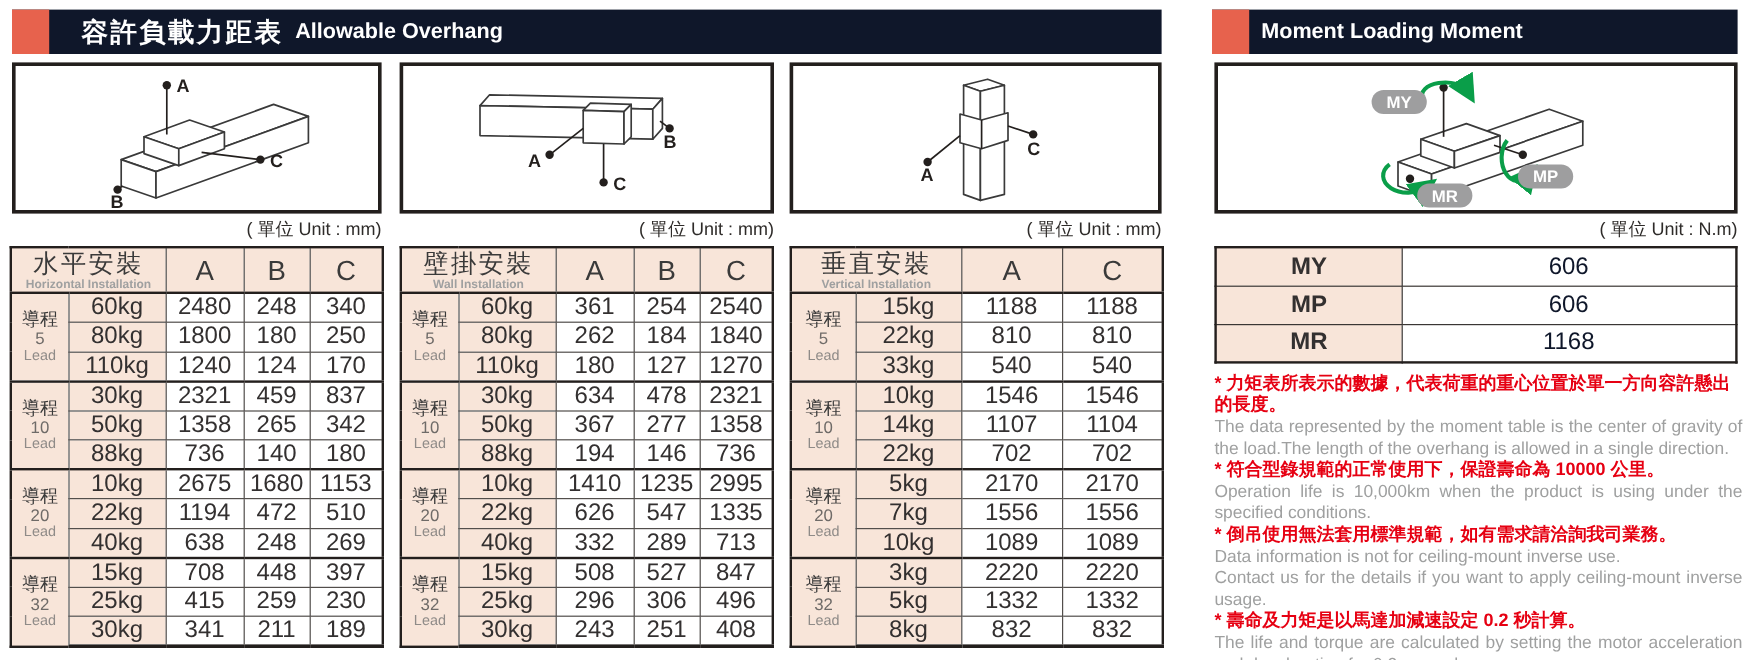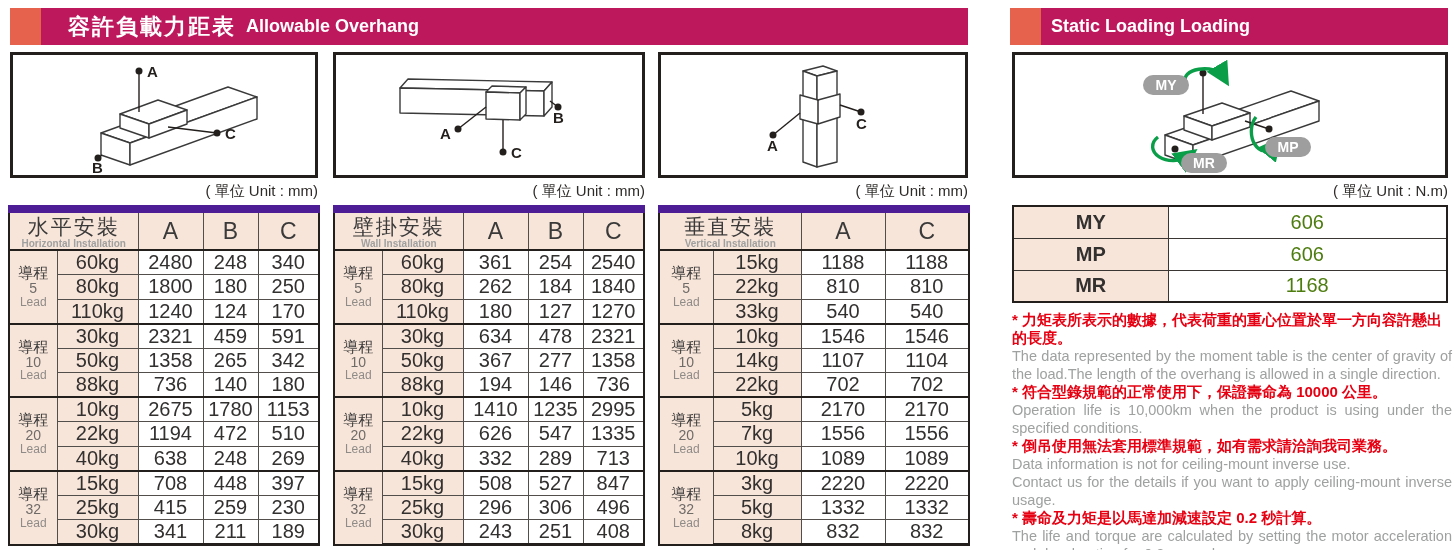--- a/index.html
+++ b/index.html
@@ -4,21 +4,21 @@
 <style>
   * { margin:0; padding:0; box-sizing:border-box; }
   html,body { background:#ffffff; }
   body {
     width:1454px; height:550px; position:relative; overflow:hidden;
     font-family:"Liberation Sans","DejaVu Sans",sans-serif; color:#3a3a3a;
   }
   .page { position:absolute; inset:0; }
 
   
-  .bar { position:absolute; top:8px; height:37px; background:#be185d; display:flex; align-items:center; }
+  .bar { position:absolute; top:8px; height:37px; background:#0f172a; display:flex; align-items:center; }
   .accent { width:31px; height:37px; background:#E7624D; flex:0 0 31px; }
   .bar .zh { color:#fff; font-size:22px; font-weight:bold; margin-left:27px; letter-spacing:2px; white-space:nowrap; }
   .bar .en { color:#fff; font-size:18px; font-weight:bold; margin-left:10px; white-space:nowrap; }
 
   
   .dbox { position:absolute; top:52px; height:126px; border:3px solid #231f1d; background:#fff; }
   .dbox svg { display:block; }
   svg .face { fill:#ffffff; stroke:#3a3a3a; stroke-width:1.4; stroke-linejoin:round; }
   svg .lead-line { stroke:#231f1d; stroke-width:1.4; fill:none; }
   svg .dot { fill:#231f1d; }
@@ -27,40 +27,40 @@
   svg .badge { fill:#9E9E9F; }
   svg .btxt { font-family:"Liberation Sans","DejaVu Sans",sans-serif; font-weight:bold; font-size:14px; fill:#ffffff; text-anchor:middle; }
 
   
   .unit { position:absolute; top:182px; font-size:15px; color:#2e2b29; text-align:right; white-space:nowrap; }
 
   
   .thost { position:absolute; top:205px; }
   table.spec { border-collapse:collapse; table-layout:fixed; background:#fff; border:2px solid #231f1d; }
   .spec th, .spec td { border:1px solid #524e4b; text-align:center; vertical-align:middle; padding:0; overflow:hidden; }
-  .spec tr:first-child th { border-top:8px solid #4c1d95; }
+  .spec tr:first-child th { border-top:1px solid #4c1d95; }
   .spec tr:last-child td { border-bottom:3px solid #231f1d; }
   .spec td { height:24.5px; font-size:20px; color:#333030; }
   .spec .colhead { background:#F8E5D9; height:32px; }
   .spec .abc { font-size:23px; font-weight:normal; color:#3a3a3a; }
   .namecell .zh1 { font-size:21px; font-weight:normal; color:#3a3a3a; letter-spacing:2px; line-height:1.1; padding-top:2px; }
   .namecell .en1 { font-size:10px; color:#9FA0A0; line-height:1.1; }
   .spec .kgcell { background:#F8E5D9; }
   .spec .leadcell { background:#F8E5D9; line-height:1.05; }
   .leadcell .lz { font-size:15px; color:#3a3a3a; }
   .leadcell .ln { font-size:14px; color:#6f6b68; }
   .leadcell .le { font-size:12px; color:#8f8b88; }
   .spec tr.gstart td { border-top:2px solid #231f1d; }
 
   
   .mhost { position:absolute; left:1012px; top:205px; width:436px; }
   table.mtable { border-collapse:collapse; table-layout:fixed; width:436px; border:2.5px solid #231f1d; background:#fff; }
   .mtable td { border:1.6px solid #3a3634; height:32px; text-align:center; vertical-align:middle; font-size:20px; }
   .mtable .mlabel { width:155px; background:#F8E5D9; font-weight:bold; color:#333030; }
-  .mtable .mval { color:#4d7c0f; }
+  .mtable .mval { color:#0f172a; }
 
   
   .notes { position:absolute; left:1012px; top:311px; width:440px; }
   .note-zh { color:#E60012; font-weight:bold; font-size:15px; line-height:18px; }
   .note-en { color:#9FA0A0; font-size:14.5px; line-height:18px; text-align:justify; white-space:pre-line; }
 </style>
 </head>
 <body>
 
 <div class="page">
@@ -175,21 +175,21 @@
           </tr>
           <tr class="gstart">
             <td rowspan="3" class="leadcell">
               <div class="lz">導程</div>
               <div class="ln">10</div>
               <div class="le">Lead</div>
             </td>
             <td class="kgcell">30kg</td>
             <td class="valcell">2321</td>
             <td class="valcell">459</td>
-            <td class="valcell">591</td>
+            <td class="valcell">837</td>
           </tr>
           <tr>
             <td class="kgcell">50kg</td>
             <td class="valcell">1358</td>
             <td class="valcell">265</td>
             <td class="valcell">342</td>
           </tr>
           <tr>
             <td class="kgcell">88kg</td>
             <td class="valcell">736</td>
@@ -197,21 +197,21 @@
             <td class="valcell">180</td>
           </tr>
           <tr class="gstart">
             <td rowspan="3" class="leadcell">
               <div class="lz">導程</div>
               <div class="ln">20</div>
               <div class="le">Lead</div>
             </td>
             <td class="kgcell">10kg</td>
             <td class="valcell">2675</td>
-            <td class="valcell">1780</td>
+            <td class="valcell">1680</td>
             <td class="valcell">1153</td>
           </tr>
           <tr>
             <td class="kgcell">22kg</td>
             <td class="valcell">1194</td>
             <td class="valcell">472</td>
             <td class="valcell">510</td>
           </tr>
           <tr>
             <td class="kgcell">40kg</td>
@@ -455,21 +455,21 @@
             <td class="kgcell">8kg</td>
             <td class="valcell">832</td>
             <td class="valcell">832</td>
           </tr>
         </tbody>
       </table>
     </div>
 
   <header class="bar" style="left:1010px; width:438px;">
     <span class="accent"></span>
-    <span class="en">Static Loading Loading</span>
+    <span class="en">Moment Loading Moment</span>
   </header>
 
   <figure class="dbox" style="left:1012px; width:436px;">
     <svg width="430" height="120" viewBox="0 0 430 120">
       <defs>
         <marker id="arrG" markerWidth="7" markerHeight="7" refX="3.5" refY="3.5" orient="auto">
           <path d="M0,0 L7,3.5 L0,7 z" fill="#0A9E49"></path>
         </marker>
       </defs>
       <polygon class="face" points="150,80 276,36 304,46 178,90"></polygon>

